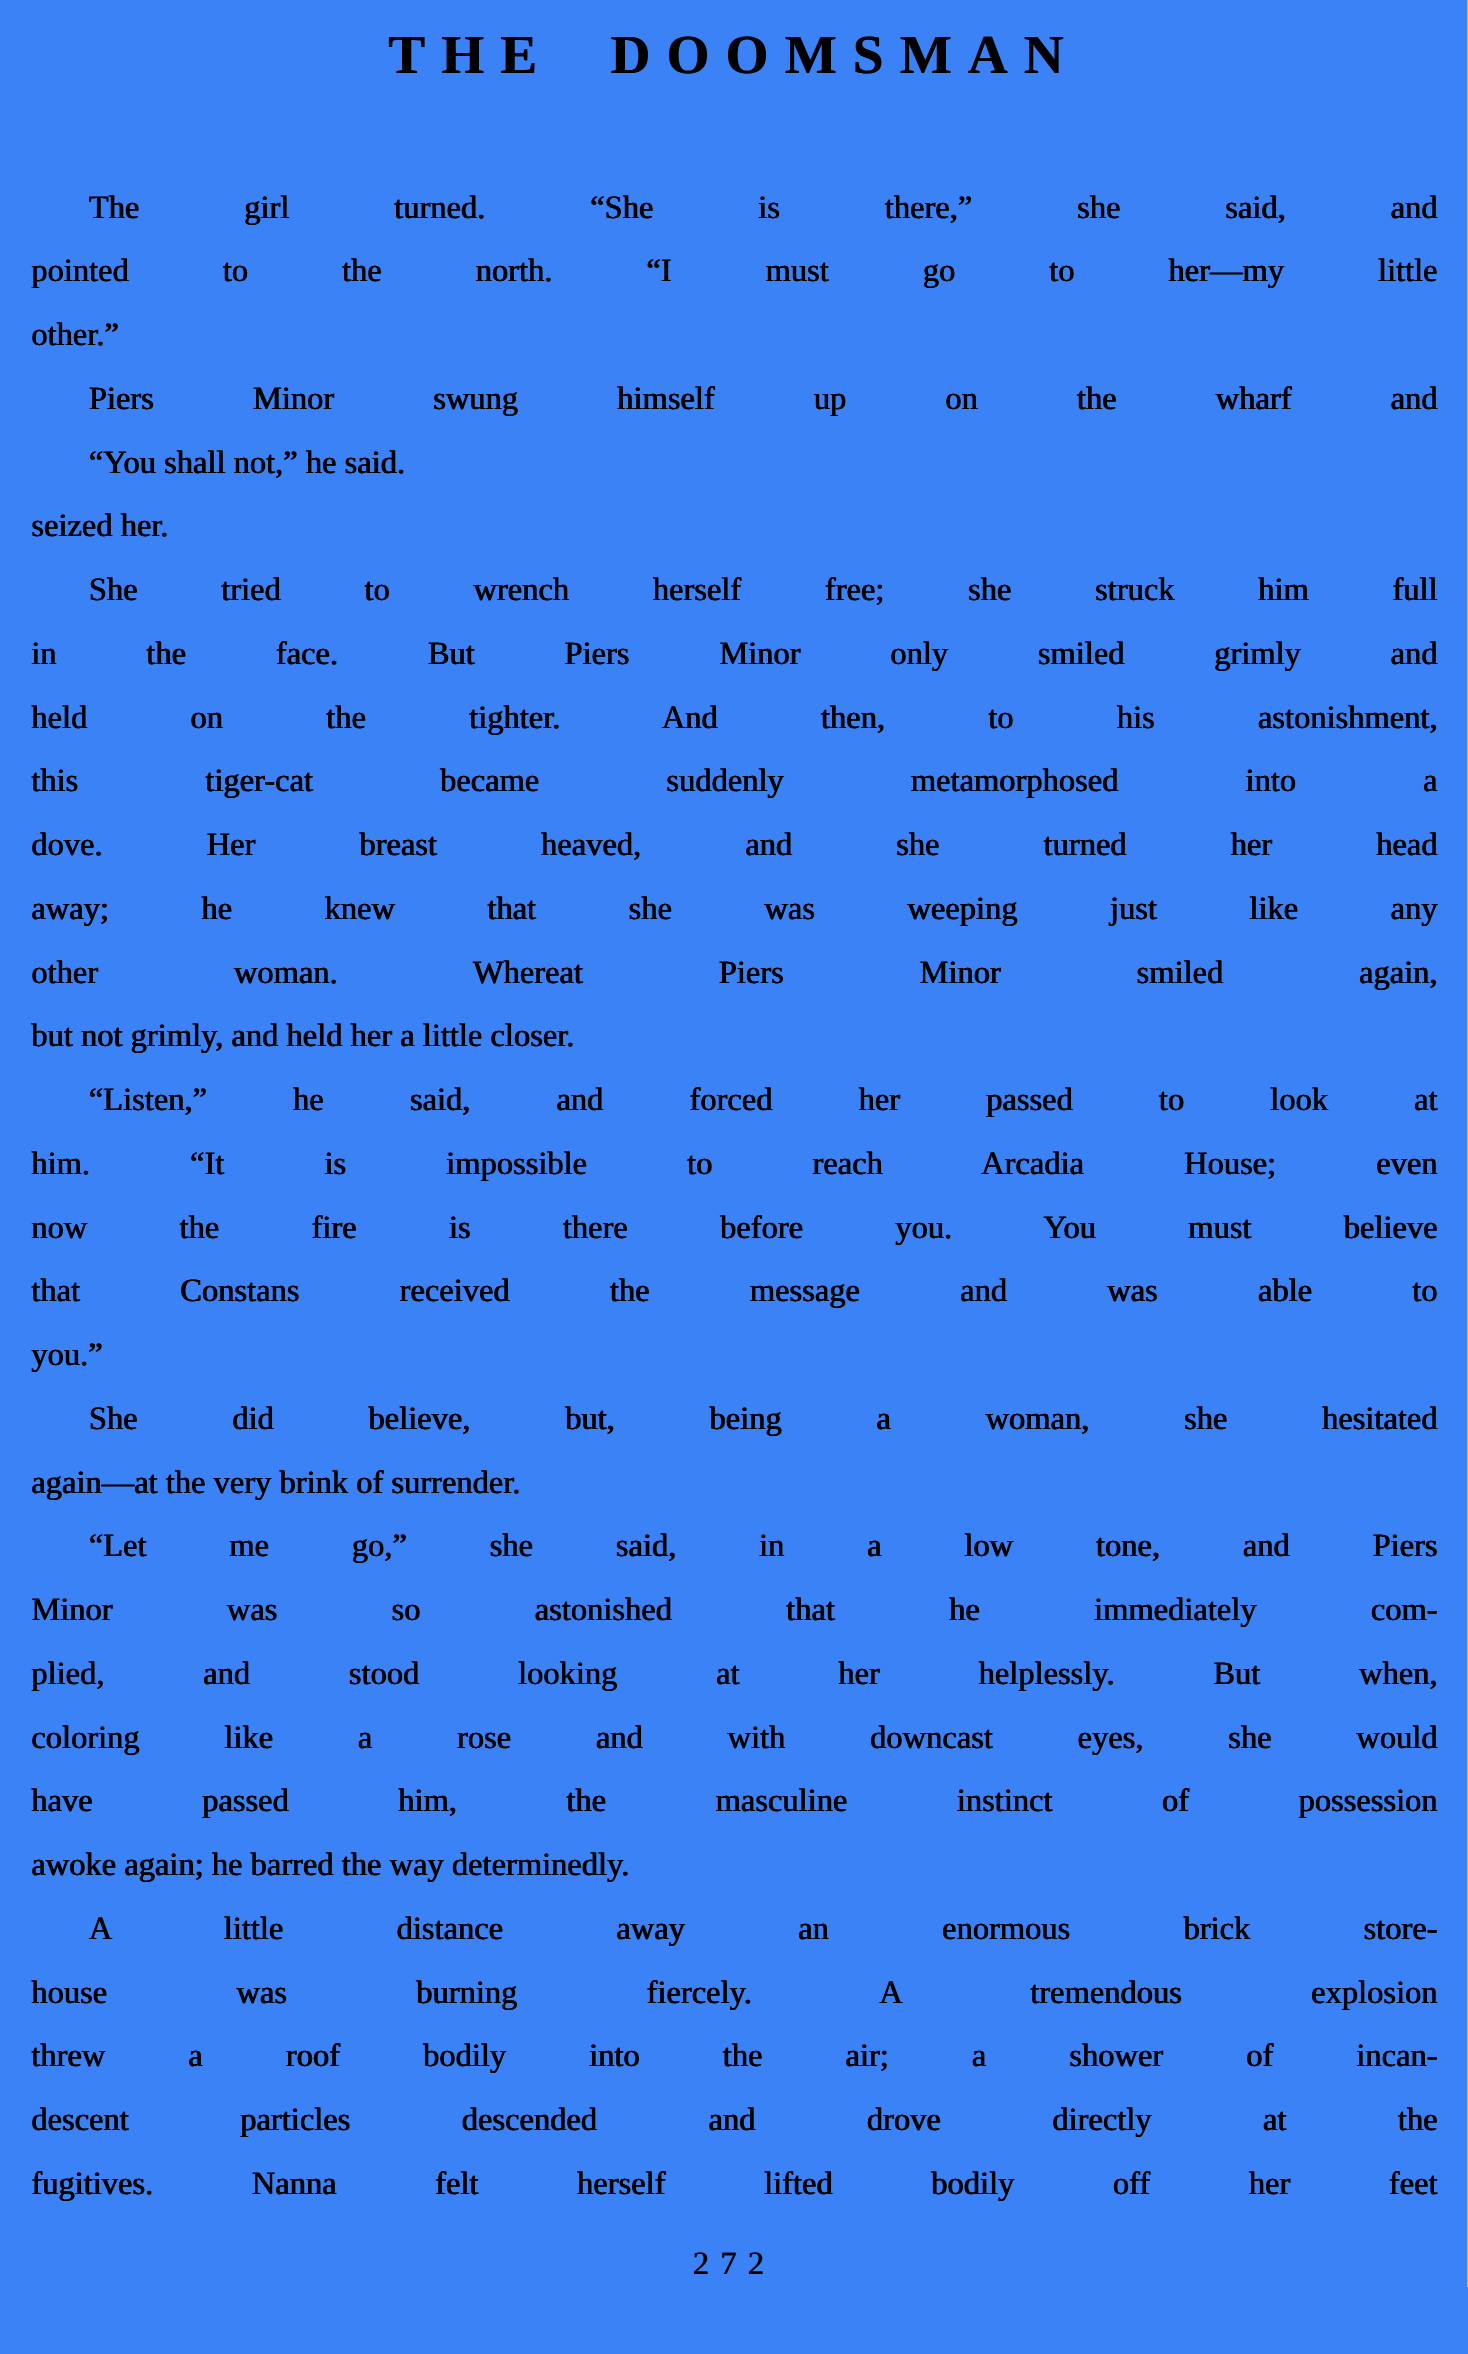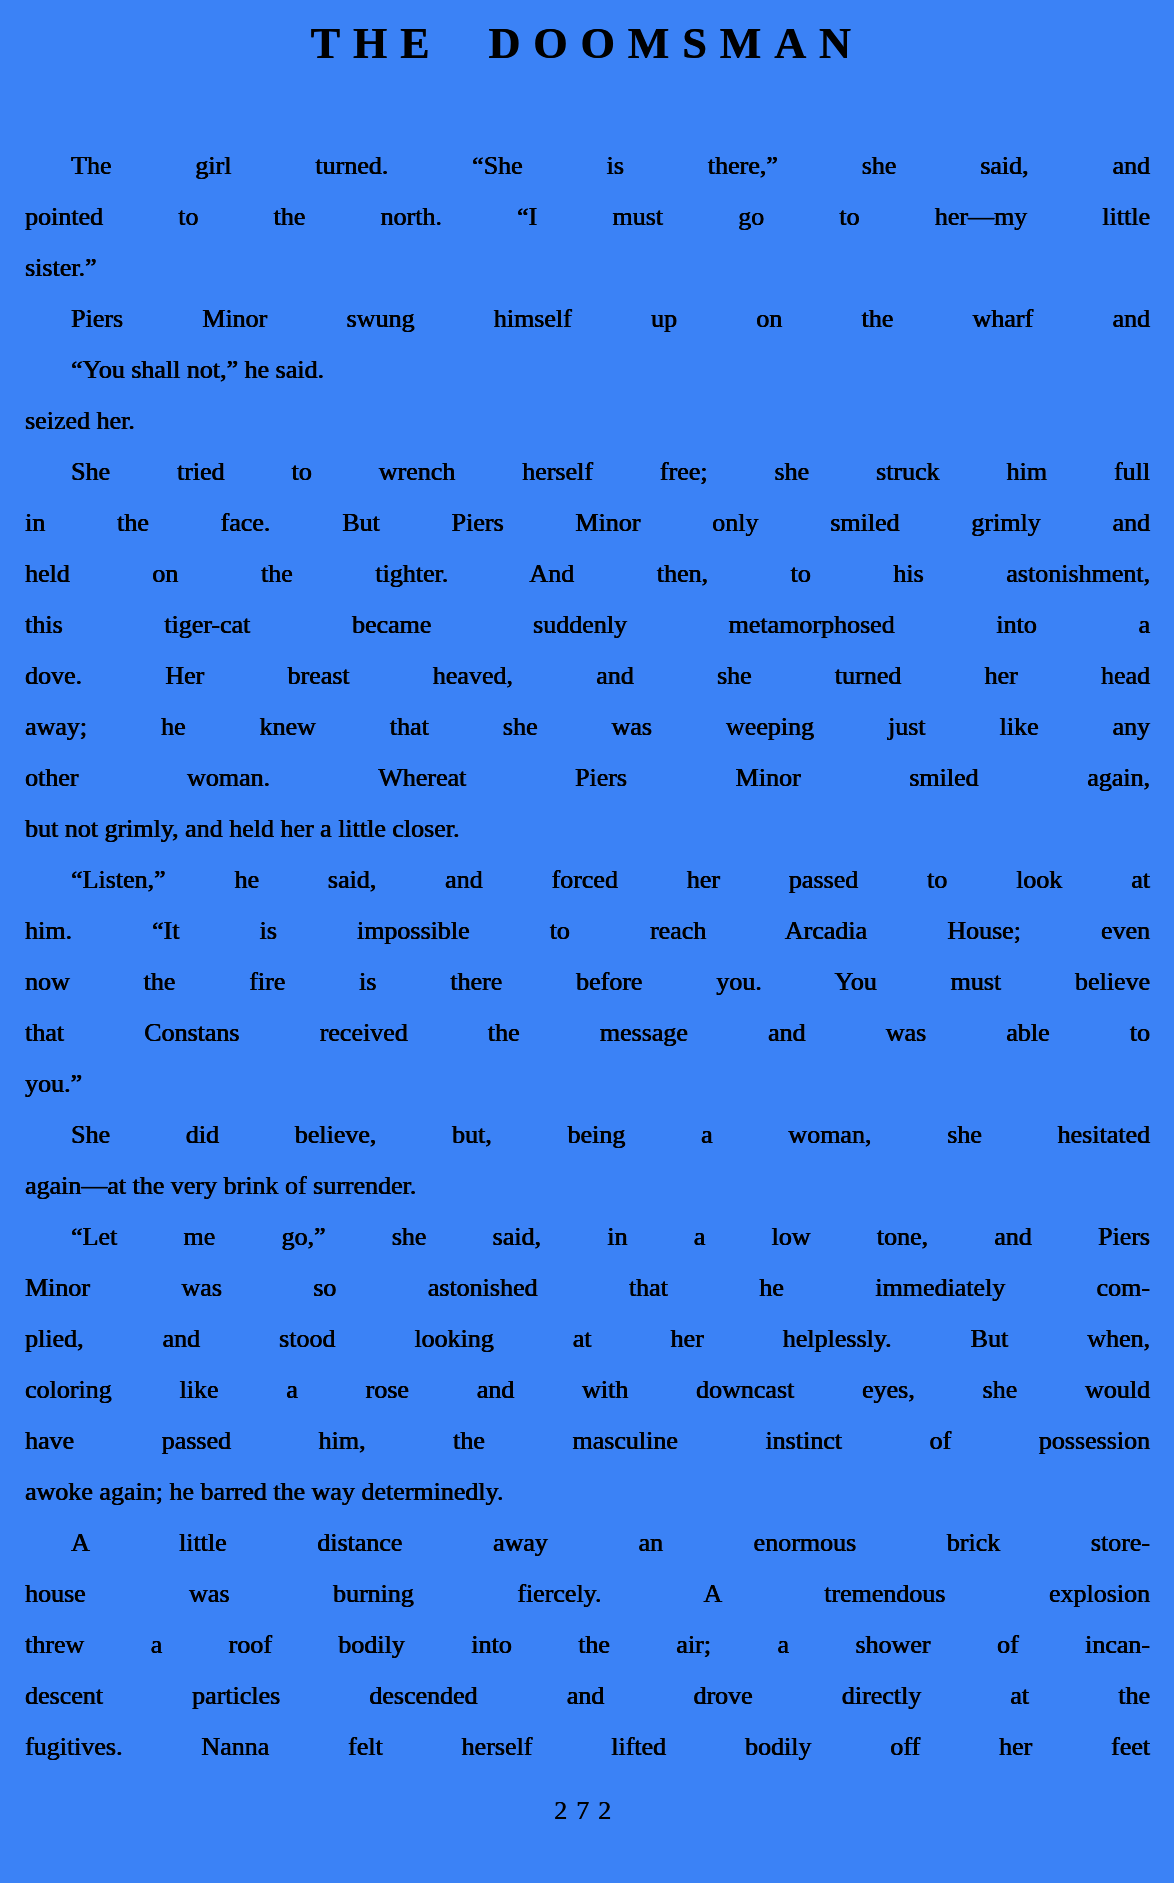--- a/index.html
+++ b/index.html
@@ -64,21 +64,21 @@
 <body>
 
 <div class="page">
 
   <div class="title">THE DOOMSMAN</div>
 
   <div class="text-block">
 
     <div class="ln j ind">The girl turned.  “She is there,” she said, and</div>
     <div class="ln j">pointed to the north.  “I must go to her—my little</div>
-    <div class="ln">sister.”</div>
+    <div class="ln">other.”</div>
 
     <div class="ln j ind">Piers Minor swung himself up on the wharf and</div>
     <div class="ln ind">“You shall not,” he said.</div>
 
     <div class="ln">seized her.</div>
 
     <div class="ln j ind">She tried to wrench herself free; she struck him full</div>
     <div class="ln j">in the face.  But Piers Minor only smiled grimly and</div>
     <div class="ln j">held on the tighter.  And then, to his astonishment,</div>
     <div class="ln j">this tiger-cat became suddenly metamorphosed into a</div>

